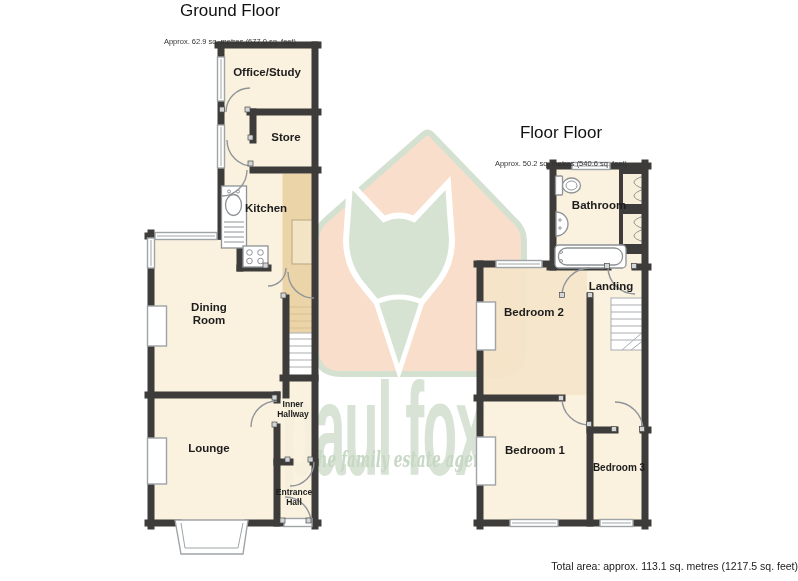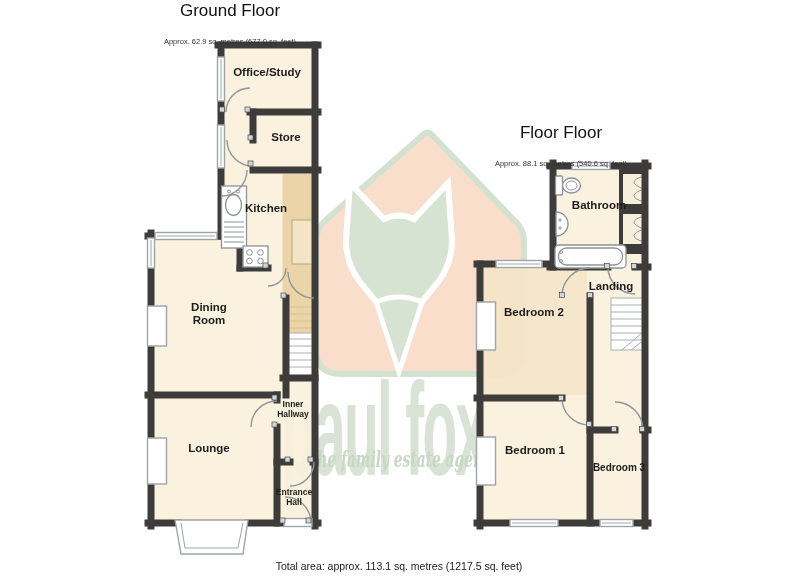--- a/index.html
+++ b/index.html
@@ -12,21 +12,21 @@
       line-height:1;color:#d8e3d5;letter-spacing:-4px;transform:scaleX(.435);
       transform-origin:left top;white-space:nowrap;z-index:1;}
   .tagline-text{position:absolute;left:311px;top:445px;font-family:"DejaVu Serif",serif;
       font-style:italic;font-weight:bold;font-size:23px;color:#c7d8c4;transform:scaleX(.6);
       transform-origin:left top;white-space:nowrap;z-index:1;}
   
   .plan{z-index:2;}
   .titleblock{z-index:3;text-align:center;color:#111;}
   .titleblock .t{font-weight:normal;font-size:17px;line-height:1.1;}
   .titleblock .a{font-size:7.5px;color:#333;margin-top:16px;}
-  #footer{z-index:3;left:0;top:560px;width:798px;text-align:center;
+  #footer{z-index:3;left:0;top:560px;width:798px;text-align:right;
           font-size:10.5px;color:#1a1a1a;}
   
   .wall{stroke:#3d3c3b;stroke-width:7;fill:none;stroke-linecap:square;}
   .roomfill{fill:rgba(249,240,219,0.9);}
   .tanfill{fill:#ecd4a9;}
   .winframe{fill:#ffffff;stroke:#9fa4a7;stroke-width:1.4;}
   .winline{stroke:#9fa4a7;stroke-width:1;fill:none;}
   .fix{fill:#ffffff;stroke:#8e9396;stroke-width:1.3;}
   .fixline{stroke:#8e9396;stroke-width:1;fill:none;}
   .arc{stroke:#8f959a;stroke-width:1.4;fill:none;}
@@ -55,21 +55,21 @@
     <div class="tagline-text">the family estate agents</div>
   </div>
 
   <div class="abs titleblock" style="left:130px;top:2px;width:200px;">
     <div class="t">Ground Floor</div>
     <div class="a">Approx. 62.9 sq. metres (677.0 sq. feet)</div>
   </div>
 
   <div class="abs titleblock" style="left:461px;top:124px;width:200px;">
     <div class="t">Floor Floor</div>
-    <div class="a">Approx. 88.1 sq. metres (540.6 sq. feet)</div>
+    <div class="a">Approx. 50.2 sq. metres (540.6 sq. feet)</div>
   </div>
 
   <svg class="abs plan" style="left:140px;top:38px;" width="200" height="522" viewBox="140 38 200 522">
 
     <path class="roomfill" d="M 218,45 H 318 V 526 H 148 V 233 H 218 Z"></path>
 
     <rect class="tanfill" x="282.5" y="173.5" width="32" height="205"></rect>
 
     <rect x="292" y="220" width="21" height="44" fill="#f2e4c4" stroke="#b4a781" stroke-width="1"></rect>
 

